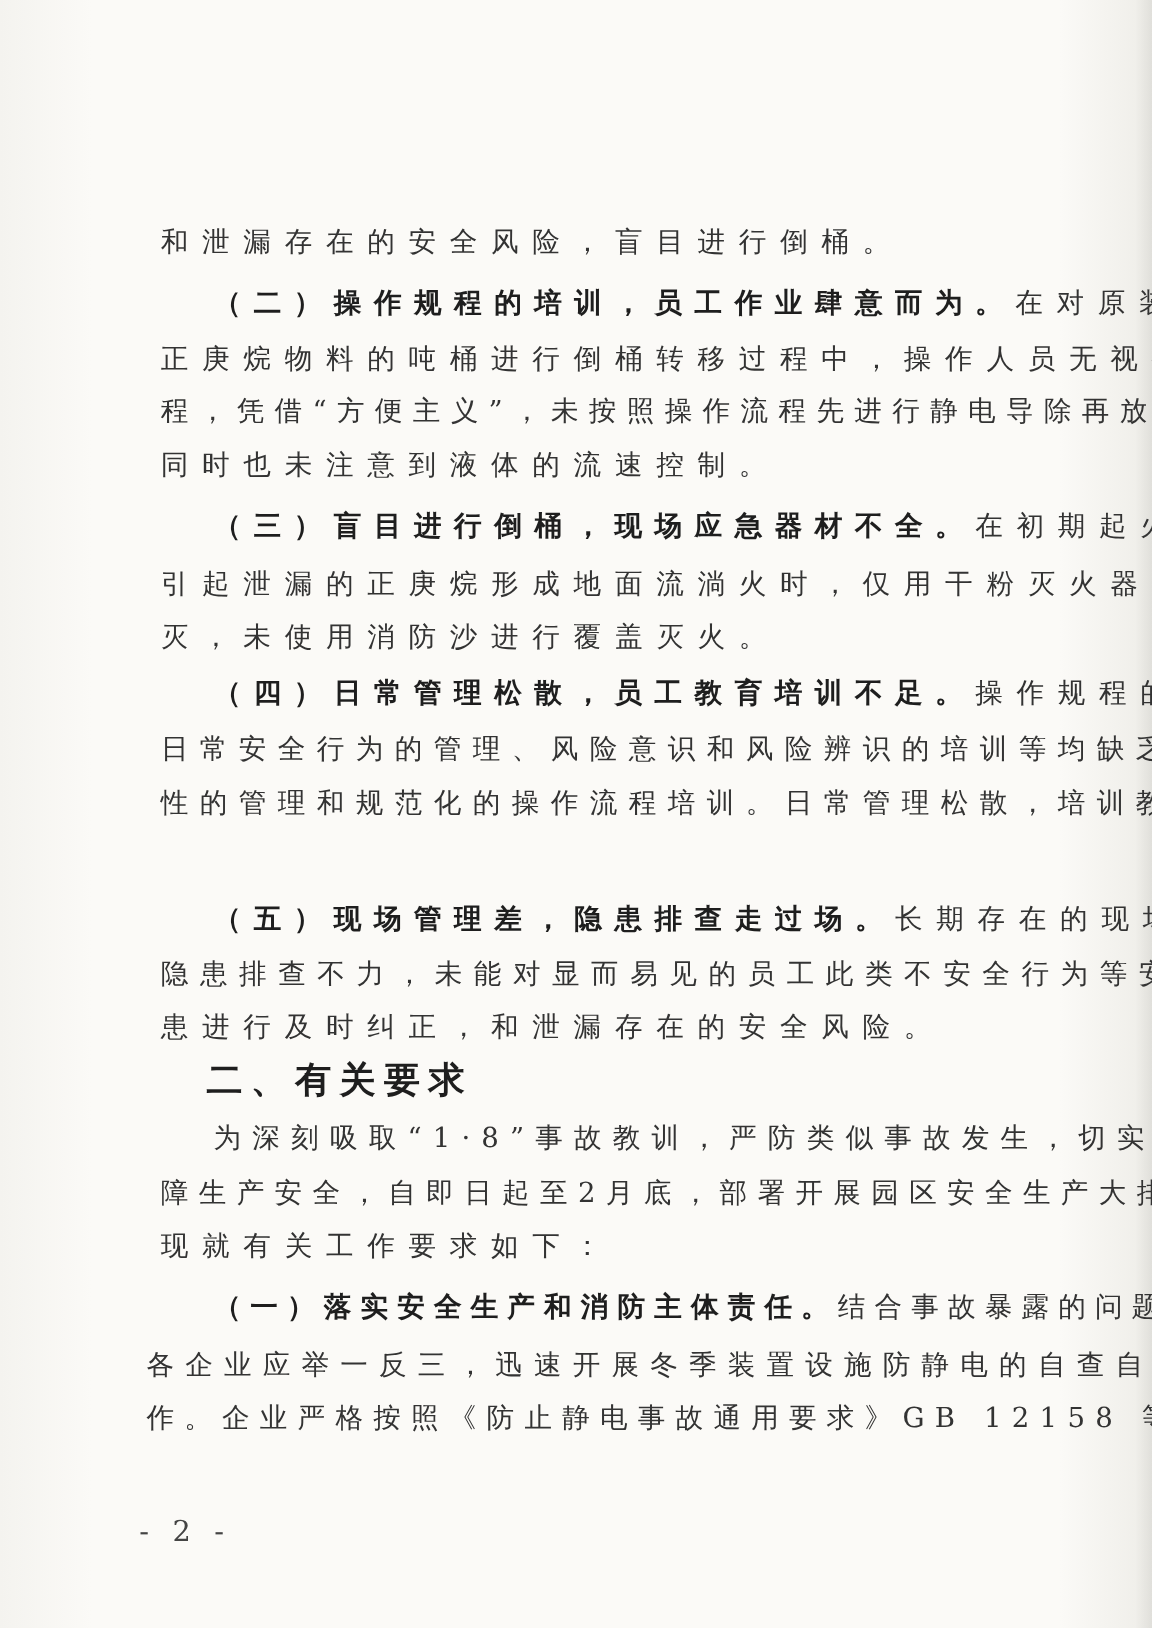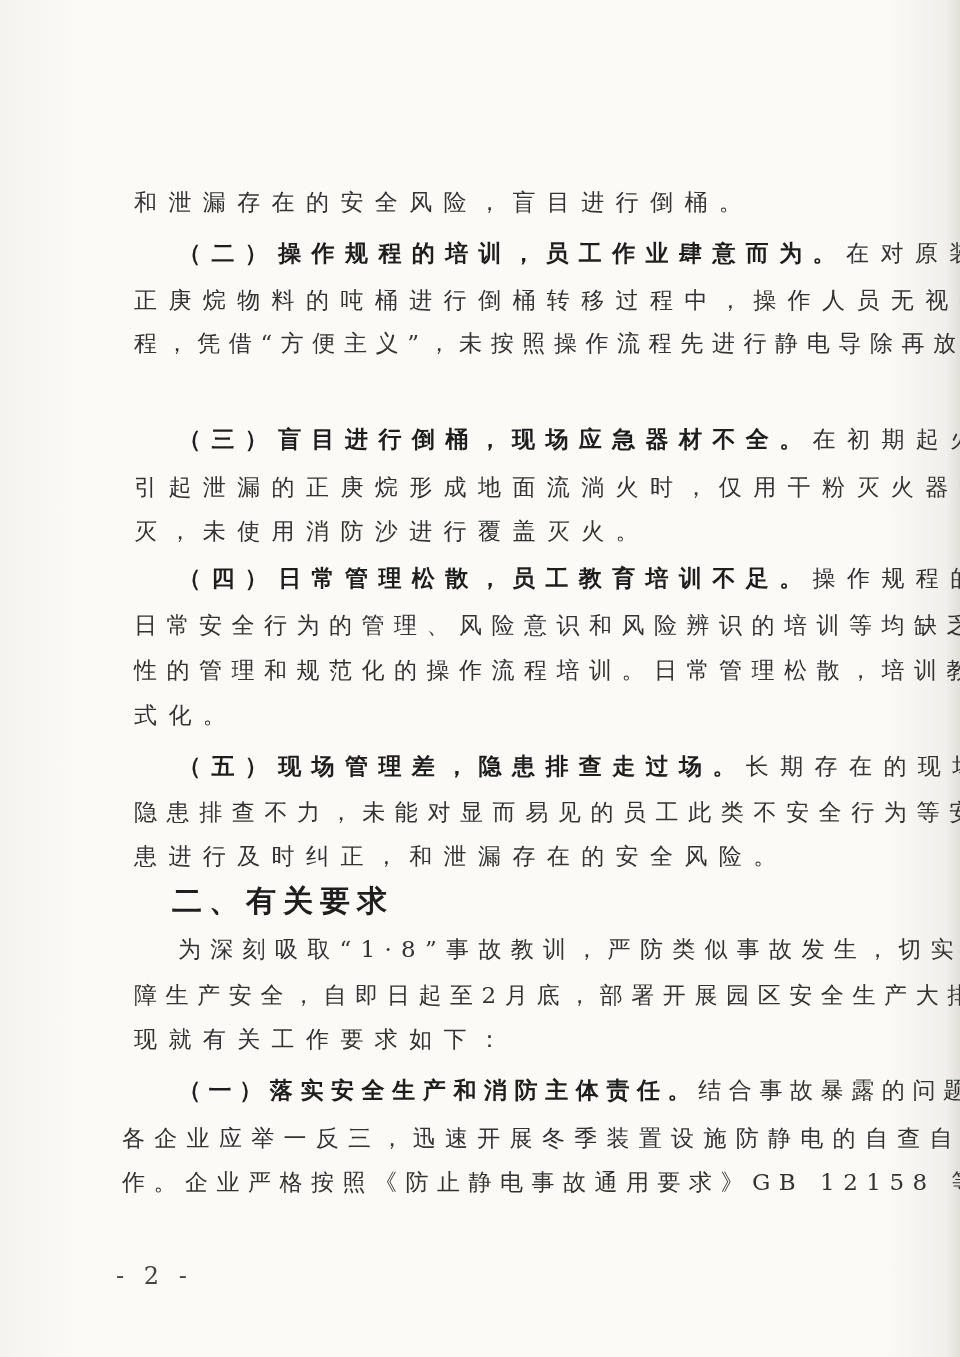--- a/index.html
+++ b/index.html
@@ -44,42 +44,42 @@
 
   <div class="line indent" style="top:238px">
     <span class="bold">（二）操作规程的培训，员工作业肆意而为。</span><span>在对原装有</span>
   </div>
   <div class="line" style="top:285px">
     <span>正庚烷物料的吨桶进行倒桶转移过程中，操作人员无视操作规</span>
   </div>
   <div class="line" style="top:328px; letter-spacing:8.6px">
     <span>程，凭借“方便主义”，未按照操作流程先进行静电导除再放料，</span>
   </div>
+  <div class="line" style="top:373px">
+    <span>同时也未注意到液体的流速控制。</span>
+  </div>
 
   <div class="line indent" style="top:424px">
     <span class="bold">（三）盲目进行倒桶，现场应急器材不全。</span><span>在初期起火后，</span>
   </div>
   <div class="line" style="top:472px">
     <span>引起泄漏的正庚烷形成地面流淌火时，仅用干粉灭火器进行喷</span>
   </div>
   <div class="line" style="top:516px">
     <span>灭，未使用消防沙进行覆盖灭火。</span>
   </div>
 
   <div class="line indent" style="top:563px">
     <span class="bold">（四）日常管理松散，员工教育培训不足。</span><span>操作规程的培训、</span>
   </div>
   <div class="line" style="top:610px; letter-spacing:9.5px">
     <span>日常安全行为的管理、风险意识和风险辨识的培训等均缺乏系统</span>
   </div>
   <div class="line" style="top:655px; letter-spacing:9.5px">
     <span>性的管理和规范化的操作流程培训。日常管理松散，培训教育形</span>
-  </div>
-  <div class="line" style="top:700px">
-    <span>式化。</span>
   </div>
 
   <div class="line indent" style="top:751px">
     <span class="bold">（五）现场管理差，隐患排查走过场。</span><span>长期存在的现场安全</span>
   </div>
   <div class="line" style="top:797px; letter-spacing:9.6px">
     <span>隐患排查不力，未能对显而易见的员工此类不安全行为等安全隐</span>
   </div>
   <div class="line" style="top:841px">
     <span>患进行及时纠正，和泄漏存在的安全风险。</span>

